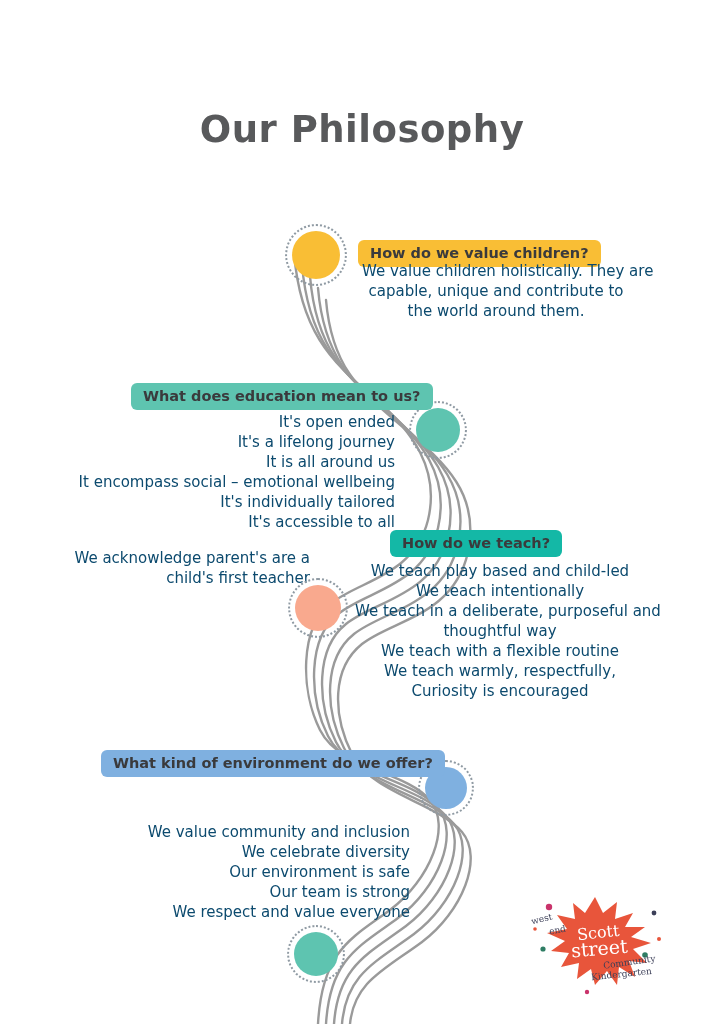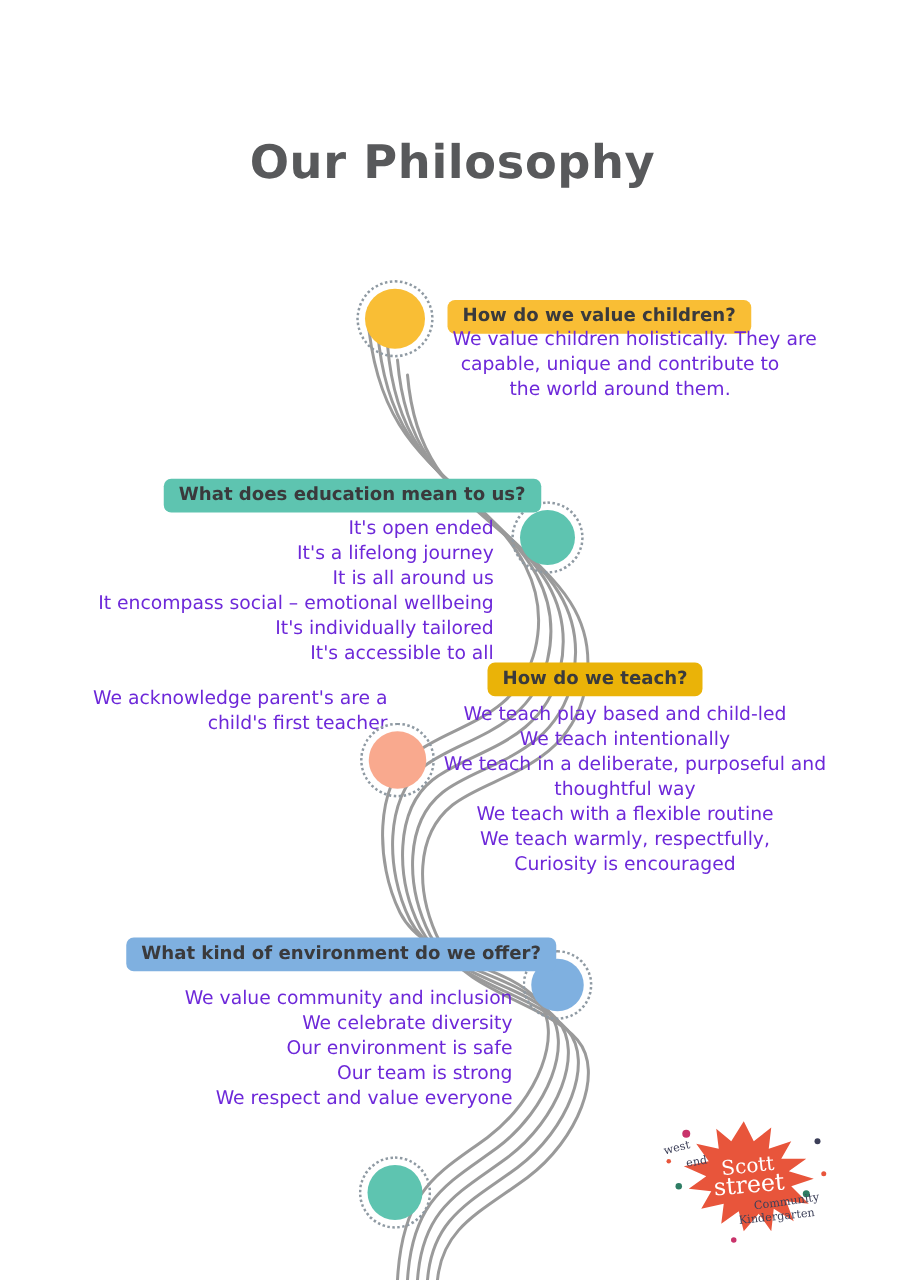--- a/index.html
+++ b/index.html
@@ -77,21 +77,21 @@
     white-space: nowrap;
     line-height: 18px;
   }
 
   
   .block {
     position: absolute;
     font-family: "DejaVu Sans", sans-serif;
     font-size: 15px;
     line-height: 20px;
-    color: #6d28d9;
+    color: #0c4a6e;
   }
   .block .line { display: block; white-space: nowrap; }
   .align-right  { text-align: right; }
   .align-center { text-align: center; }
 
   
   .logo {
     position: absolute;
     left: 525px;
     top: 893px;
@@ -188,40 +188,40 @@
   <div class="block align-right" style="left:40px; top:548px; width:270px;">
     <span class="line">We acknowledge parent's are a</span>
     <span class="line">child's first teacher</span>
   </div>
 
   <div class="node" style="left:288px; top:578px; width:60px; height:60px;">
     <div class="halo"></div>
     <div class="disc" style="background:#F9A98E;"></div>
   </div>
 
-  <div class="badge" style="left:390px; top:530px; background:#eab308;">How do we teach?</div>
+  <div class="badge" style="left:390px; top:530px; background:#14b8a6;">How do we teach?</div>
 
   <div class="block align-center" style="left:355px; top:561px; width:290px;">
     <span class="line">We teach play based and child-led</span>
     <span class="line">We teach intentionally</span>
     <span class="line">We teach in a deliberate, purposeful and</span>
     <span class="line">thoughtful way</span>
     <span class="line">We teach with a flexible routine</span>
     <span class="line">We teach warmly, respectfully,</span>
     <span class="line">Curiosity is encouraged</span>
   </div>
 
   <div class="node" style="left:418px; top:760px; width:56px; height:56px;">
     <div class="halo"></div>
     <div class="disc" style="background:#7FB0E0;"></div>
   </div>
 
   <div class="badge" style="left:101px; top:750px; background:#7FB0E0;">What kind of environment do we offer?</div>
 
-  <div class="block align-right" style="left:50px; top:788px; width:360px;">
+  <div class="block align-right" style="left:50px; top:822px; width:360px;">
     <span class="line">We value community and inclusion</span>
     <span class="line">We celebrate diversity</span>
     <span class="line">Our environment is safe</span>
     <span class="line">Our team is strong</span>
     <span class="line">We respect and value everyone</span>
   </div>
 
   <div class="node" style="left:287px; top:925px; width:58px; height:58px;">
     <div class="halo"></div>
     <div class="disc" style="background:#5EC4B0;"></div>

